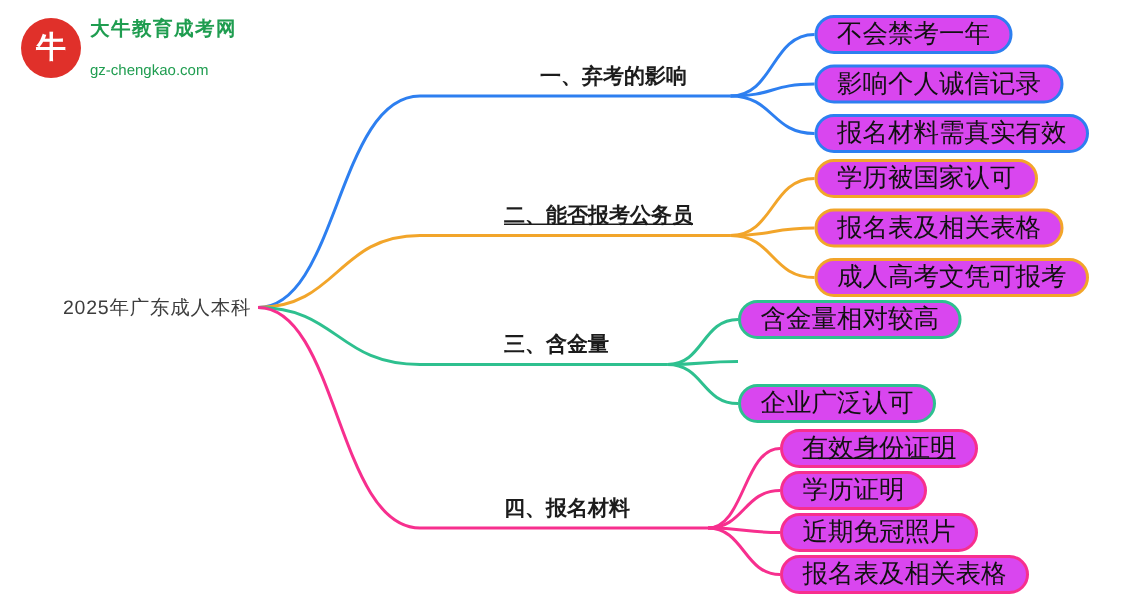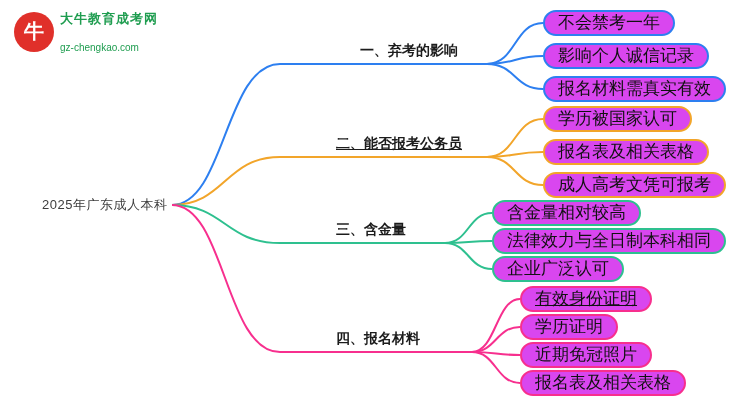--- a/index.html
+++ b/index.html
@@ -76,21 +76,20 @@
 
   <div class="branch-label" style="left:336px; top:135px;text-decoration:underline;">二、能否报考公务员</div>
   <div class="branch-line l1" style="left:280px; top:156px; width:207px;"></div>
   <div class="leaf e1" style="left:543px; top:106px;">学历被国家认可</div>
   <div class="leaf e1" style="left:543px; top:139px;">报名表及相关表格</div>
   <div class="leaf e1" style="left:543px; top:172px;">成人高考文凭可报考</div>
 
   <div class="branch-label" style="left:336px; top:221px;">三、含金量</div>
   <div class="branch-line l2" style="left:280px; top:242px; width:165px;"></div>
   <div class="leaf e2" style="left:492px; top:200px;">含金量相对较高</div>
-  <div class="leaf e2" style="left:492px; top:228px;">法律效力与全日制本科相同</div>
   <div class="leaf e2" style="left:492px; top:256px;">企业广泛认可</div>
 
   <div class="branch-label" style="left:336px; top:330px;">四、报名材料</div>
   <div class="branch-line l3" style="left:280px; top:351px; width:192px;"></div>
   <div class="leaf e3" style="left:520px; top:286px;text-decoration:underline;">有效身份证明</div>
   <div class="leaf e3" style="left:520px; top:314px;">学历证明</div>
   <div class="leaf e3" style="left:520px; top:342px;">近期免冠照片</div>
   <div class="leaf e3" style="left:520px; top:370px;">报名表及相关表格</div>
 
 </div>

